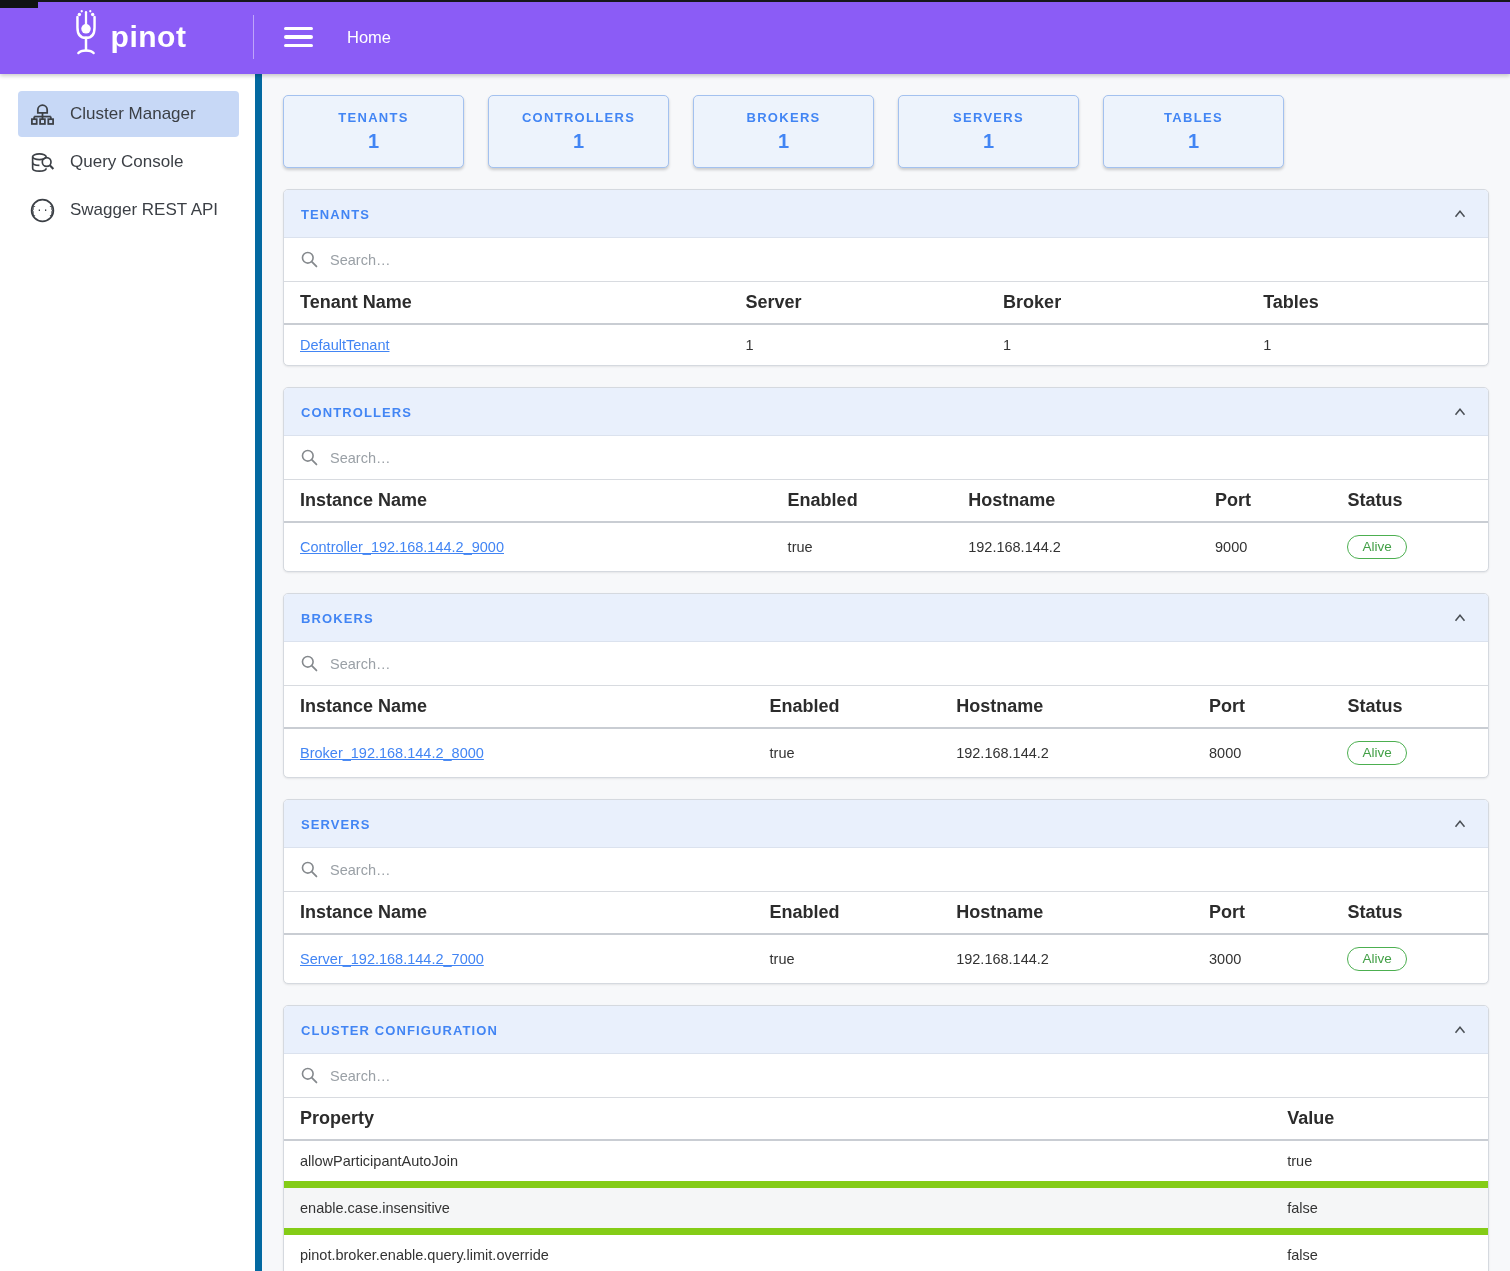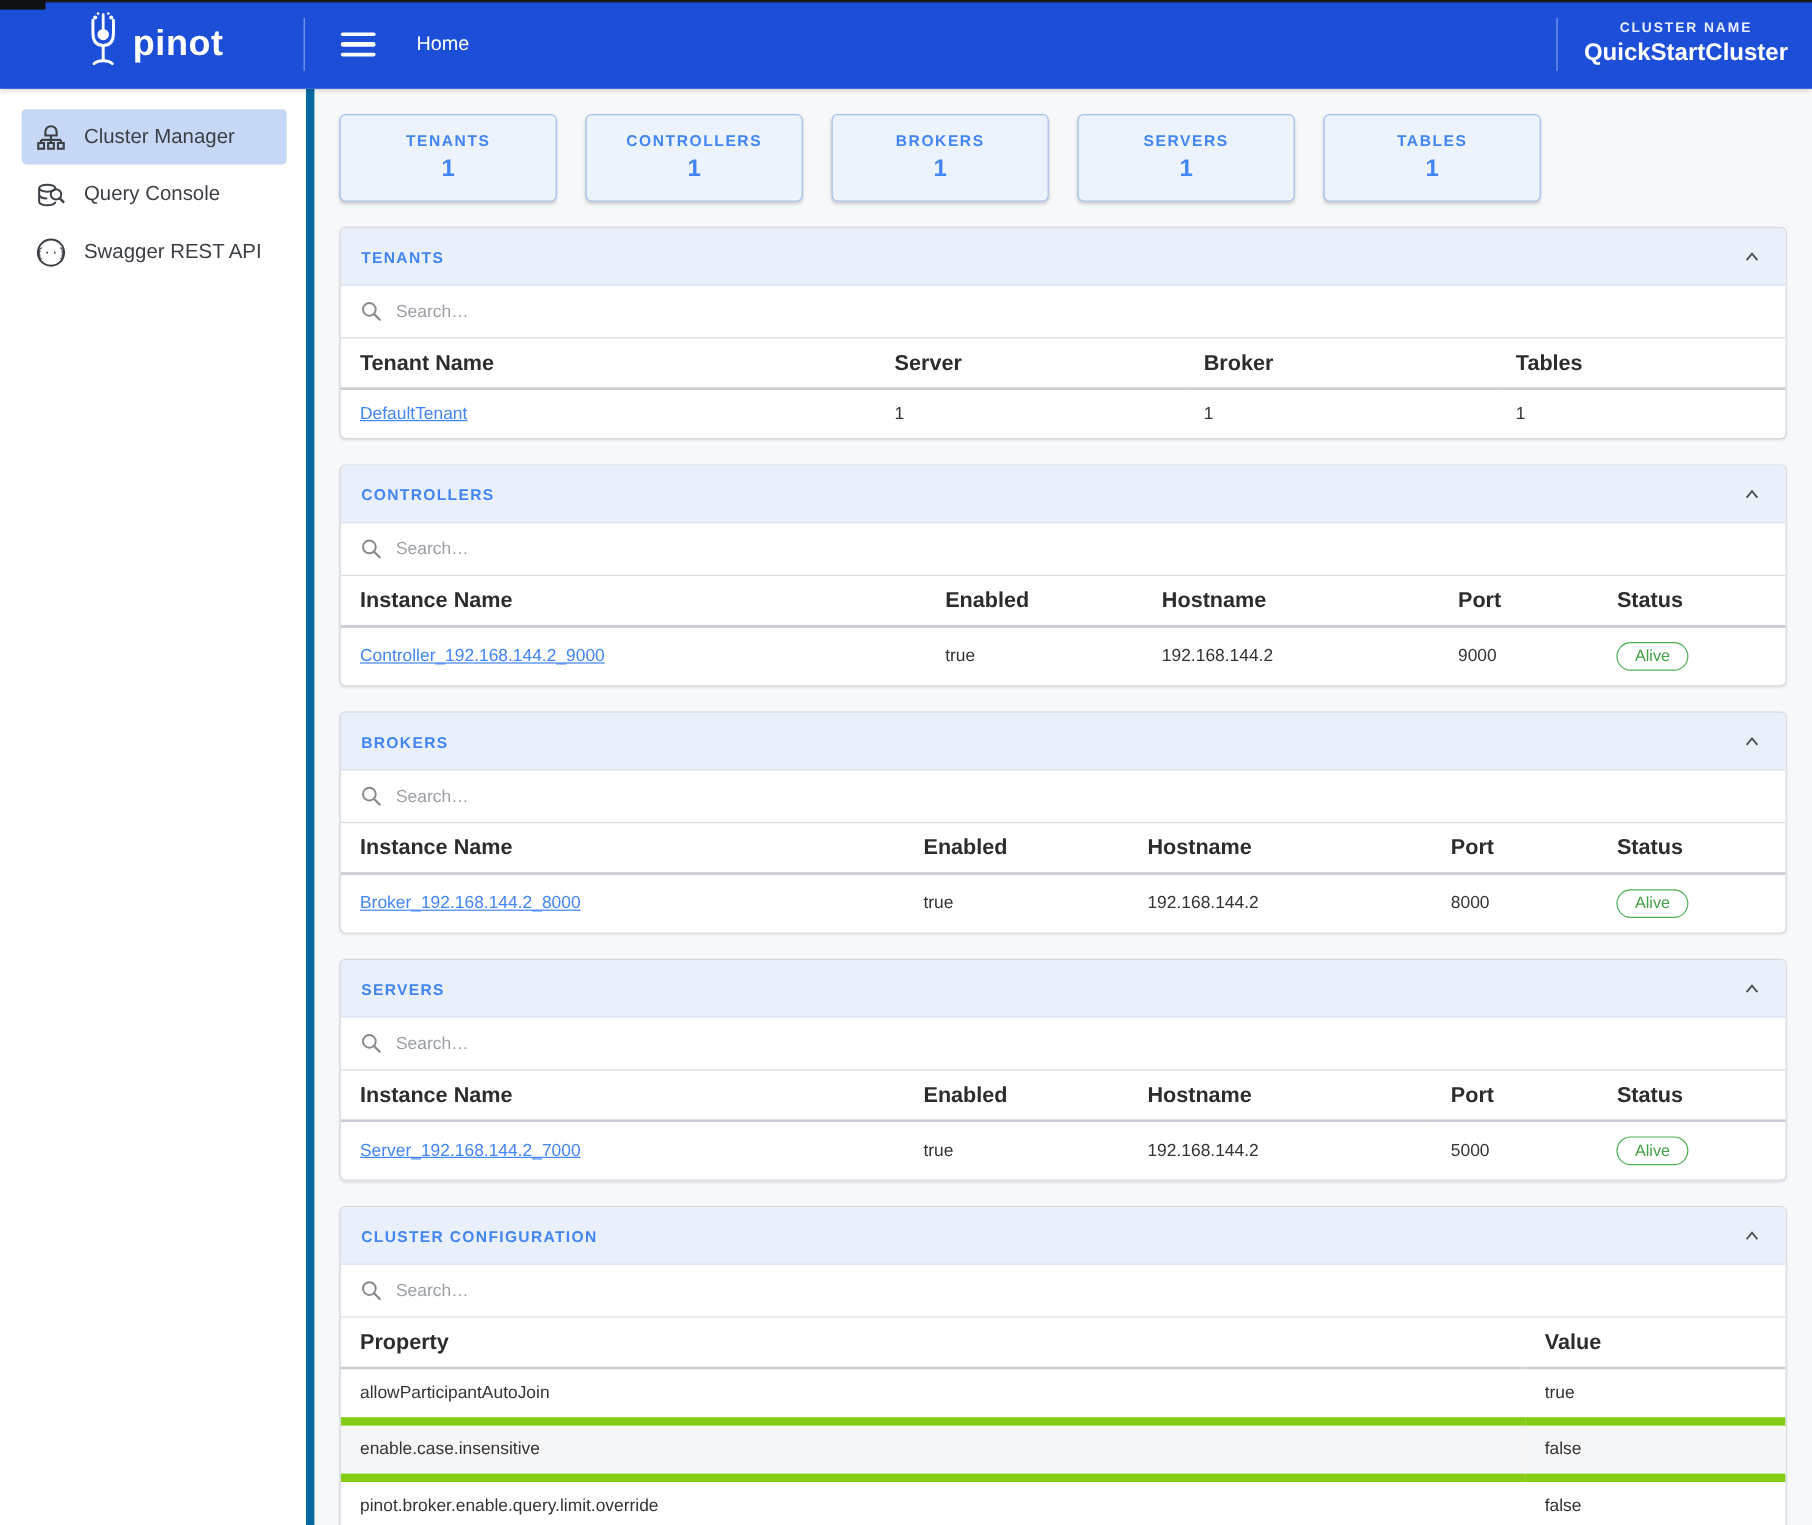--- a/index.html
+++ b/index.html
@@ -8,21 +8,21 @@
     font-family: "Liberation Sans", "DejaVu Sans", sans-serif;
     background: #f7f8fa;
     color: #333;
   }
   
   .top-edge { position: absolute; top: 0; left: 0; width: 1510px; height: 2px; background: #16181b; z-index: 50; }
   .corner-blk { position: absolute; top: 0; left: 0; width: 38px; height: 8px; background: #101214; z-index: 51; }
 
   
   .topbar {
-    height: 74px; background: #1d4ed8; display: flex; align-items: center;
+    height: 74px; background: #8b5cf6; display: flex; align-items: center;
     color: #fff; position: relative; z-index: 10;
     box-shadow: 0 2px 4px rgba(0,0,0,0.2);
   }
   .logo-zone { width: 253px; display: flex; align-items: center; justify-content: center; gap: 6px; }
   .logo-text { font-size: 30px; font-weight: 700; letter-spacing: 0.5px; color: #fff; }
   .v-divider { width: 1px; height: 44px; background: rgba(255,255,255,0.45); }
   .hamburger { background: none; border: none; cursor: pointer; margin-left: 26px; display: flex; flex-direction: column; gap: 5px; padding: 4px; }
   .hamburger span { display: block; width: 29px; height: 3.5px; background: #fff; border-radius: 2px; }
   .home-link { color: #fff; text-decoration: none; font-size: 16.5px; margin-left: 30px; }
   .topbar-right { margin-left: auto; display: flex; align-items: center; height: 100%; }
@@ -117,27 +117,20 @@
     </span>
     <span class="logo-text">pinot</span>
   </div>
   <div class="v-divider"></div>
   <button class="hamburger" aria-label="menu">
     <span></span>
       <span></span>
       <span></span>
   </button>
   <a class="home-link">Home</a>
-  <div class="topbar-right">
-    <div class="v-divider"></div>
-    <div class="cluster-name-box">
-      <span class="cluster-name-label">CLUSTER NAME</span>
-      <span class="cluster-name-value">QuickStartCluster</span>
-    </div>
-  </div>
 </header>
 
 <div class="page-body">
 
   <nav class="sidebar">
     <div class="side-item active">
       <span class="icn">
         <svg width="27" height="27" viewBox="0 0 26 26" fill="none" stroke="#3c4046" stroke-width="1.7">
           <path d="M8.5 11.5 v-3 a4.5 4.5 0 0 1 9 0 v3 z"></path>
           <line x1="13" y1="11.5" x2="13" y2="15"></line>
@@ -363,21 +356,21 @@
           <th>Hostname</th>
           <th>Port</th>
           <th>Status</th>
         </tr>
           </thead>
         <tbody>
             <tr>
           <td><a class="cell-link">Server_192.168.144.2_7000</a></td>
           <td>true</td>
           <td>192.168.144.2</td>
-          <td>5000</td>
+          <td>3000</td>
           <td><span class="status-badge">Alive</span></td>
         </tr>
           </tbody>
       </table>
     </section>
 
     <section class="panel">
       <div class="panel-head">
         <span class="panel-title">CLUSTER CONFIGURATION</span>
         <button class="collapse-btn">

